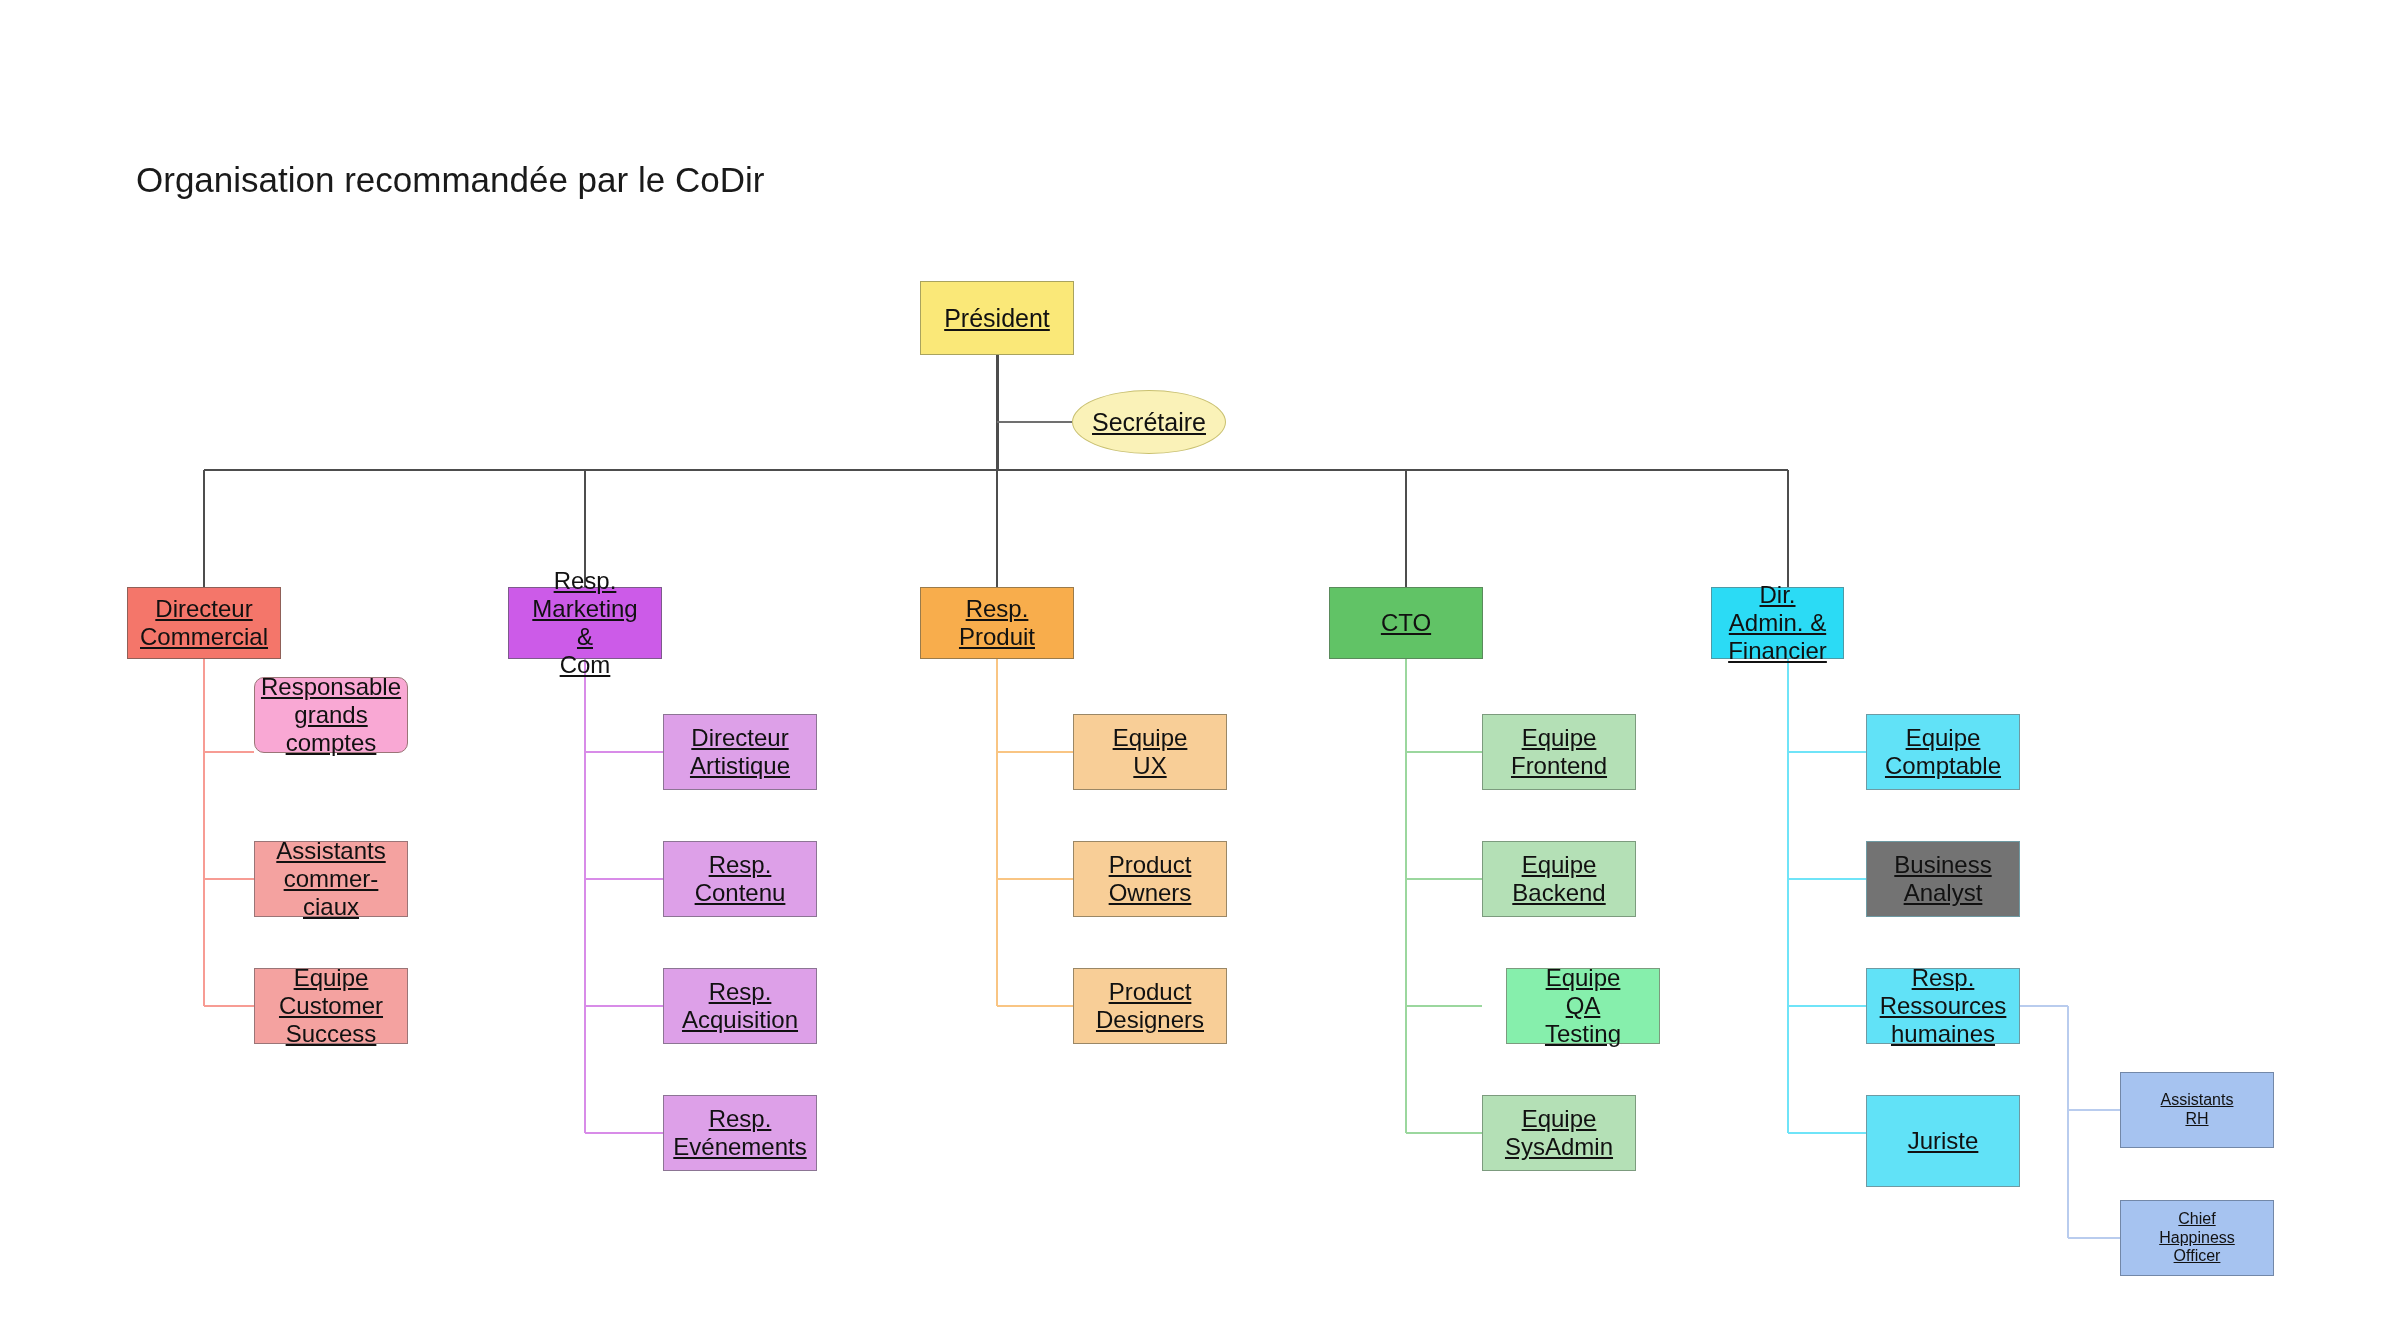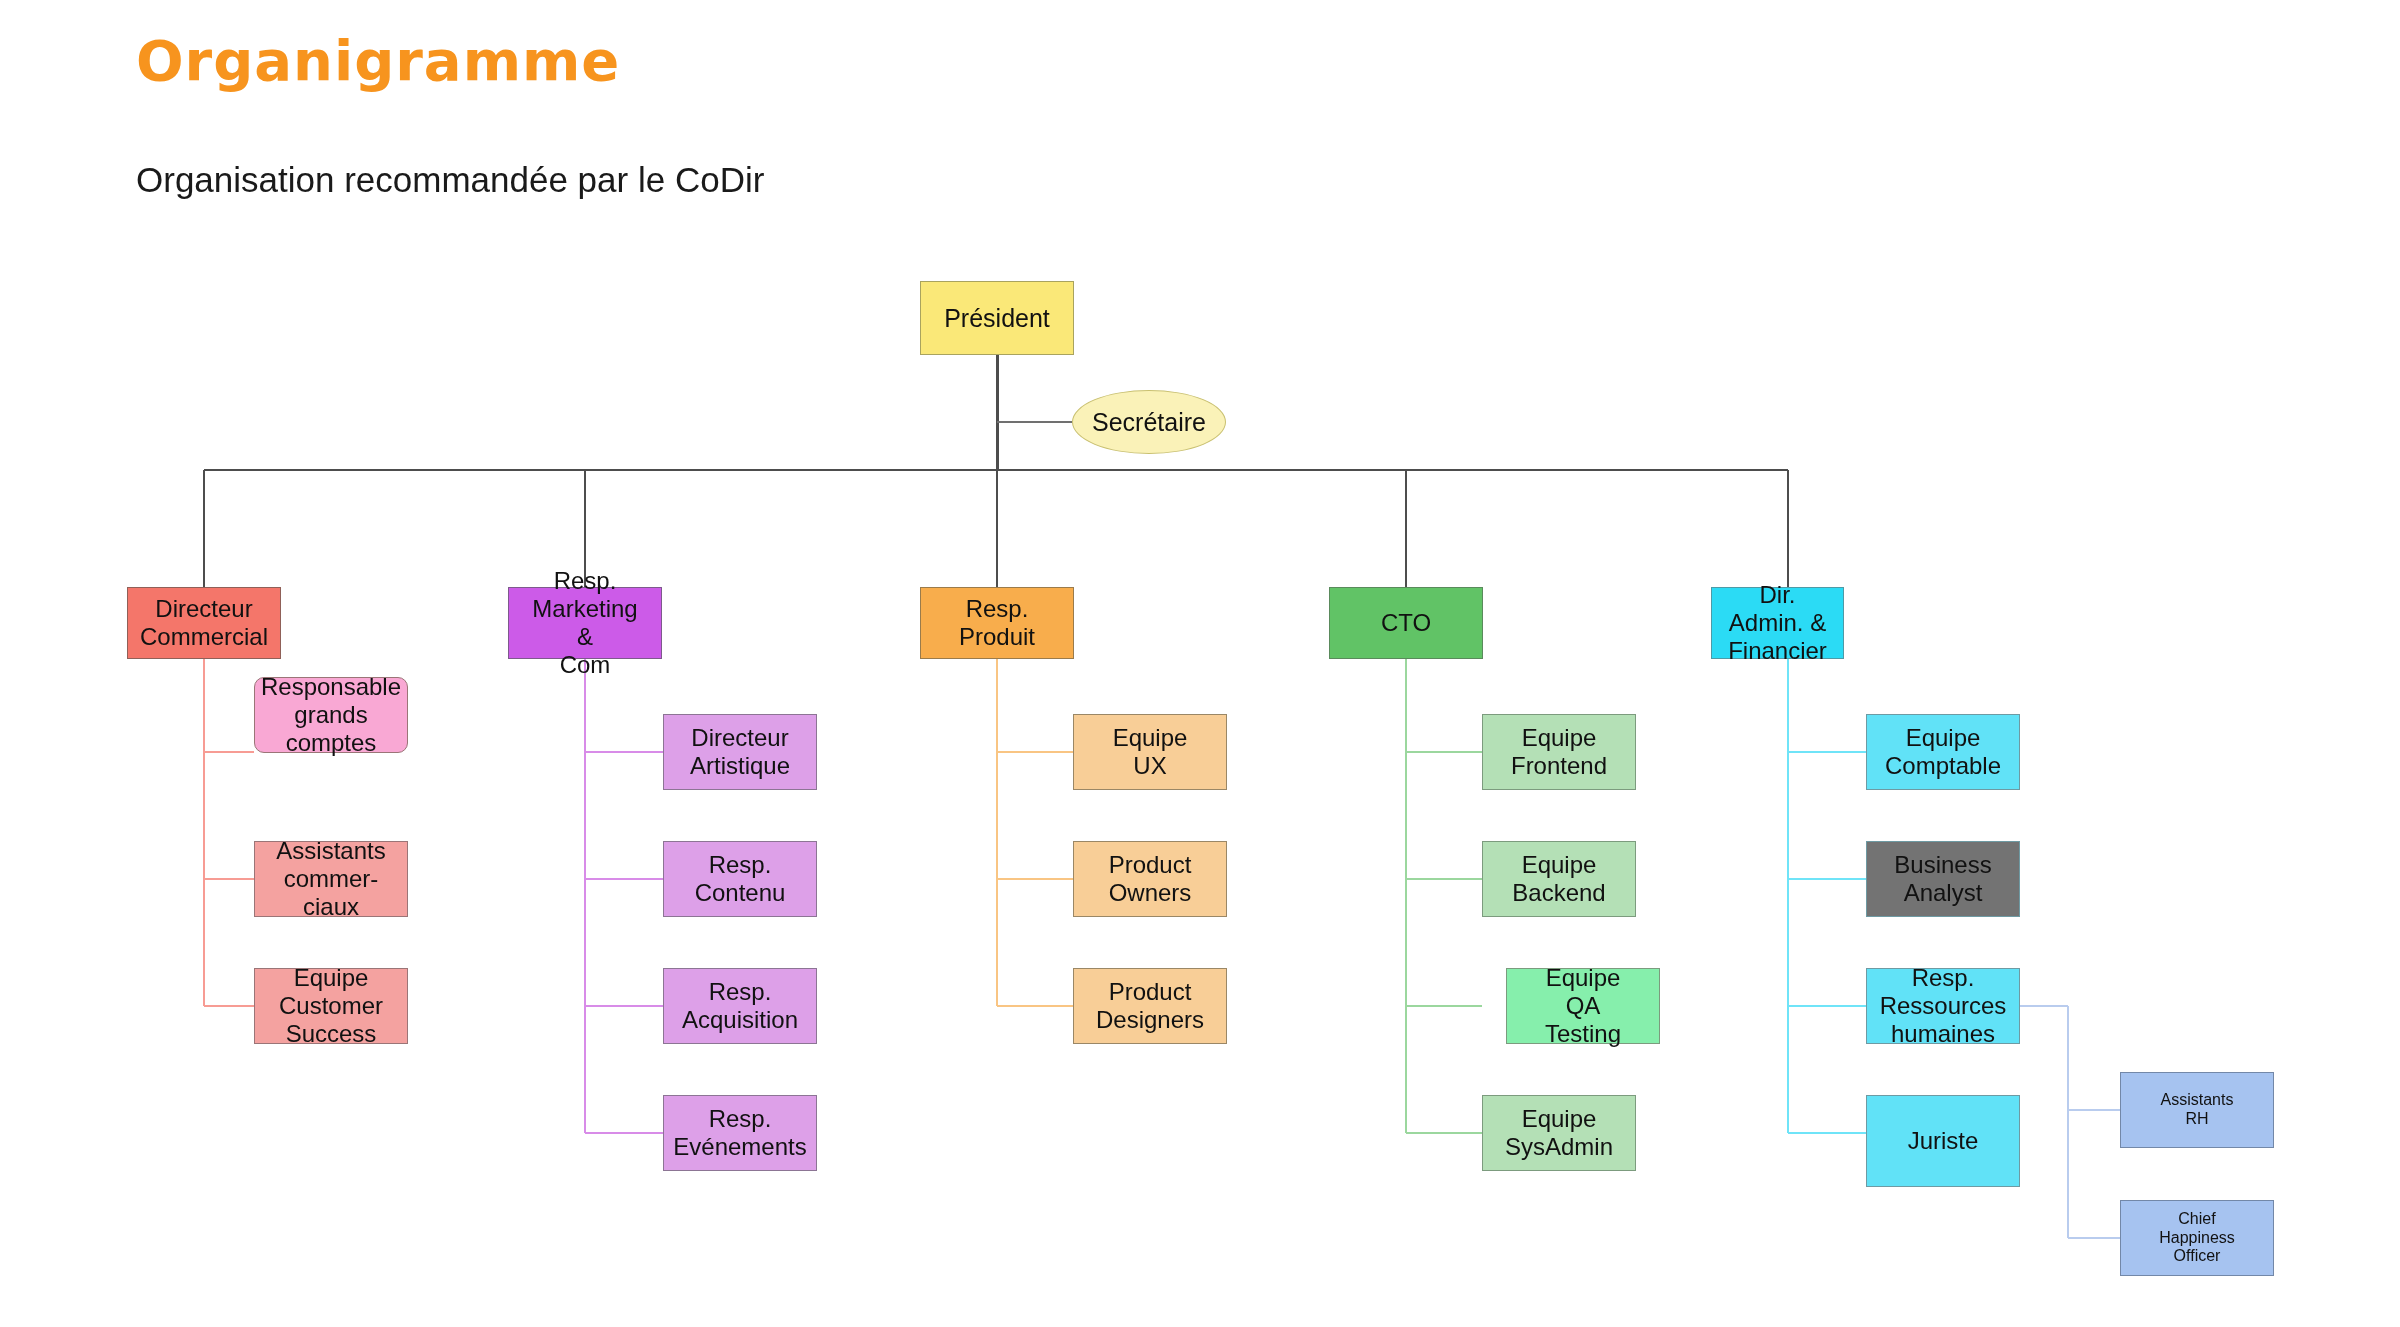--- a/index.html
+++ b/index.html
@@ -67,34 +67,34 @@
     border: 1px solid #7f7f7f;
     display: flex;
     align-items: center;
     justify-content: center;
     text-align: center;
     color: #111111;
     font-family: "Liberation Sans", sans-serif;
     line-height: 1.16;
     padding: 2px 21px;
     white-space: pre-line;
+    text-decoration: underline;
   }
   .node.ellipse {
     border-radius: 50%;
   }
   .n-lvl1 { font-size: 25px; }
   .n-lvl2 { font-size: 24px; }
   .n-lvl3 { font-size: 24px; }
 </style>
 </head>
 <body>
 
 <div id="page">
 
-  <div id="title">Organigramme</div>
 
   <div id="subtitle">Organisation recommandée par le CoDir</div>
 
   <div id="chart">
     <svg id="edges" viewBox="0 0 2400 1327" width="2400" height="1327">
         <line x1="997" y1="355" x2="997" y2="470" stroke="#4d4d4d" stroke-width="3" shape-rendering="crispEdges"></line>
         <line x1="997" y1="422" x2="1072" y2="422" stroke="#707070" stroke-width="2" shape-rendering="crispEdges"></line>
         <line x1="204" y1="470" x2="1788" y2="470" stroke="#4d4d4d" stroke-width="2" shape-rendering="crispEdges"></line>
         <line x1="204" y1="470" x2="204" y2="587" stroke="#4d4d4d" stroke-width="2" shape-rendering="crispEdges"></line>
         <line x1="585" y1="470" x2="585" y2="587" stroke="#4d4d4d" stroke-width="2" shape-rendering="crispEdges"></line>

